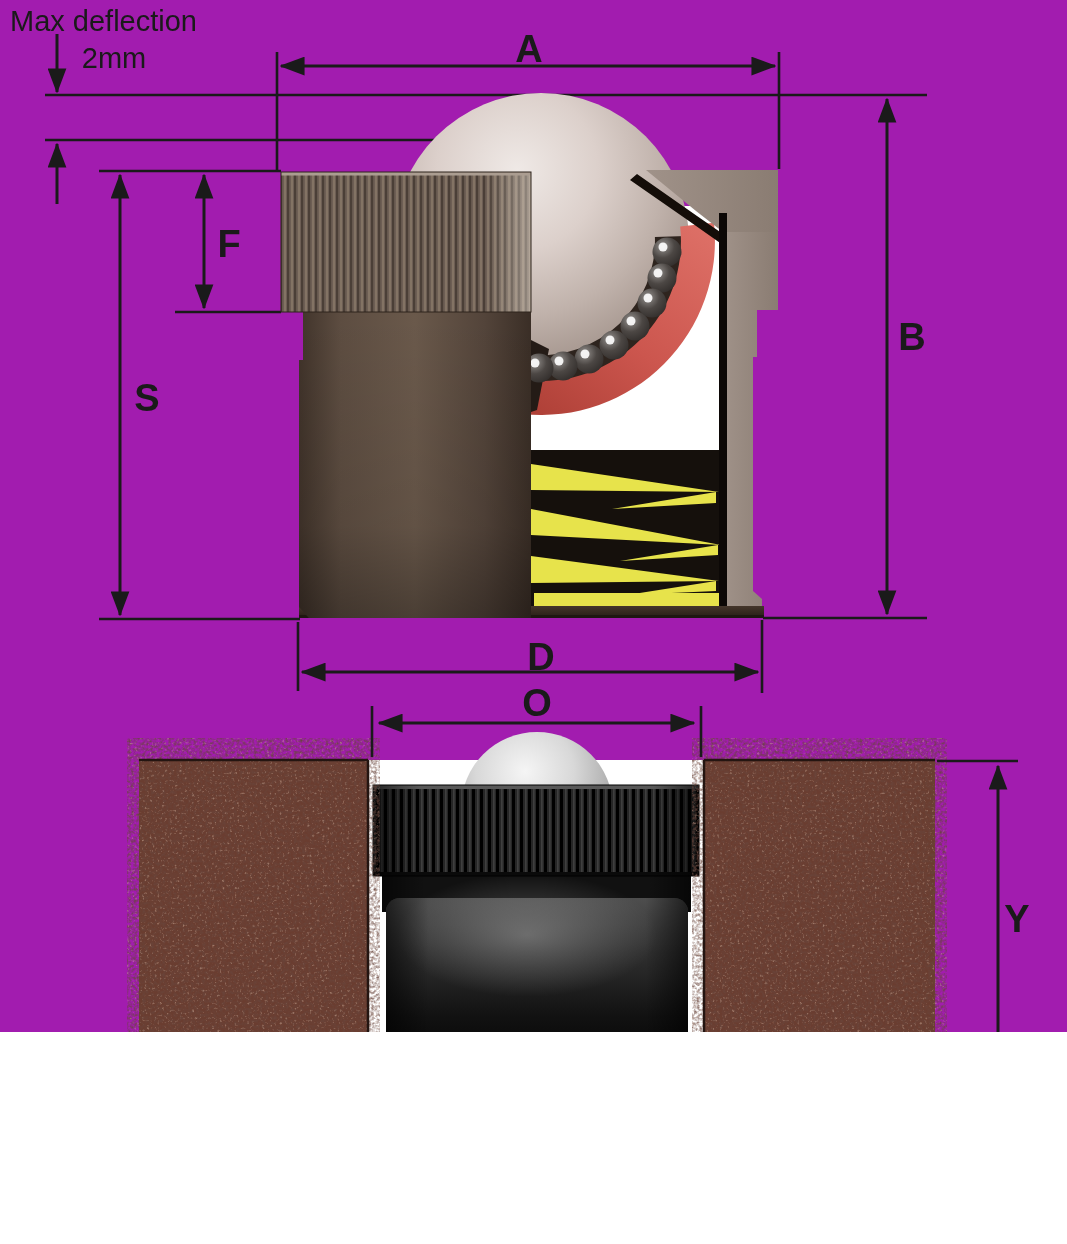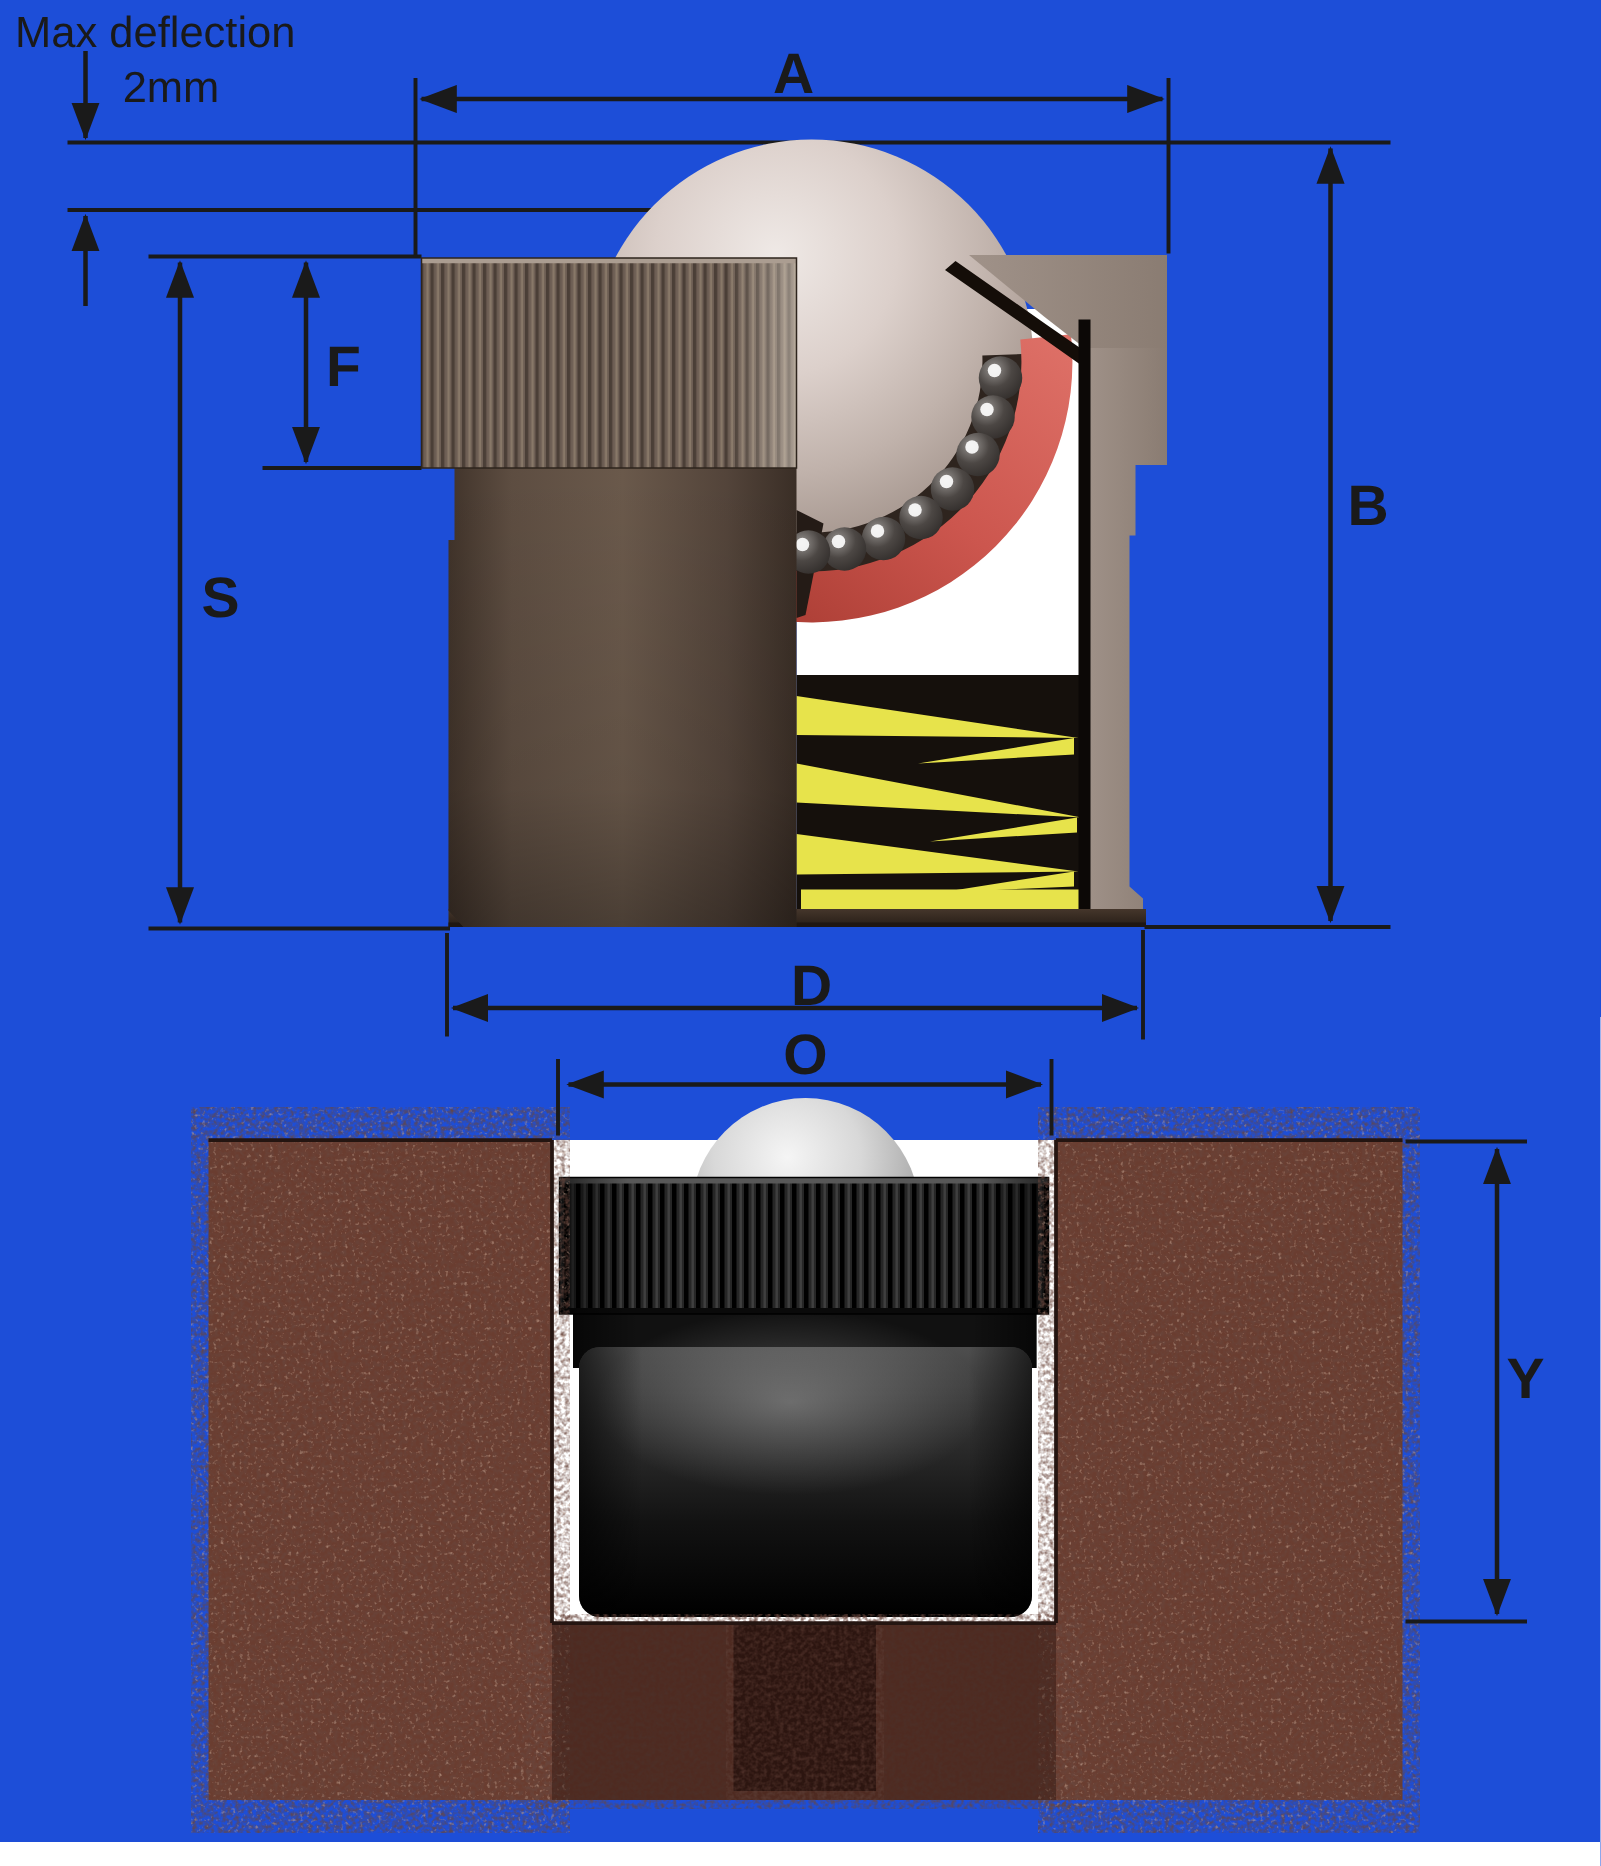--- a/index.html
+++ b/index.html
@@ -1,16 +1,16 @@
 <!DOCTYPE html>
 <html><head>
 <meta charset="utf-8">
 <style>
   html,body{margin:0;padding:0;background:#ffffff;}
-  .stage{position:relative;width:1067px;height:1228px;background:#1d4ed8;overflow:hidden;
+  .stage{position:relative;width:1067px;height:1032px;background:#a21caf;overflow:hidden;
          font-family:"Liberation Sans",sans-serif;}
   svg{display:block;}
   text{font-family:"Liberation Sans",sans-serif;}
   .dim-letter{font-weight:bold;font-size:38px;fill:#1a1a1a;}
   .anno{font-weight:normal;font-size:29px;fill:#1a1a1a;}
 </style>
 </head>
 <body>
 
 <div class="stage">

